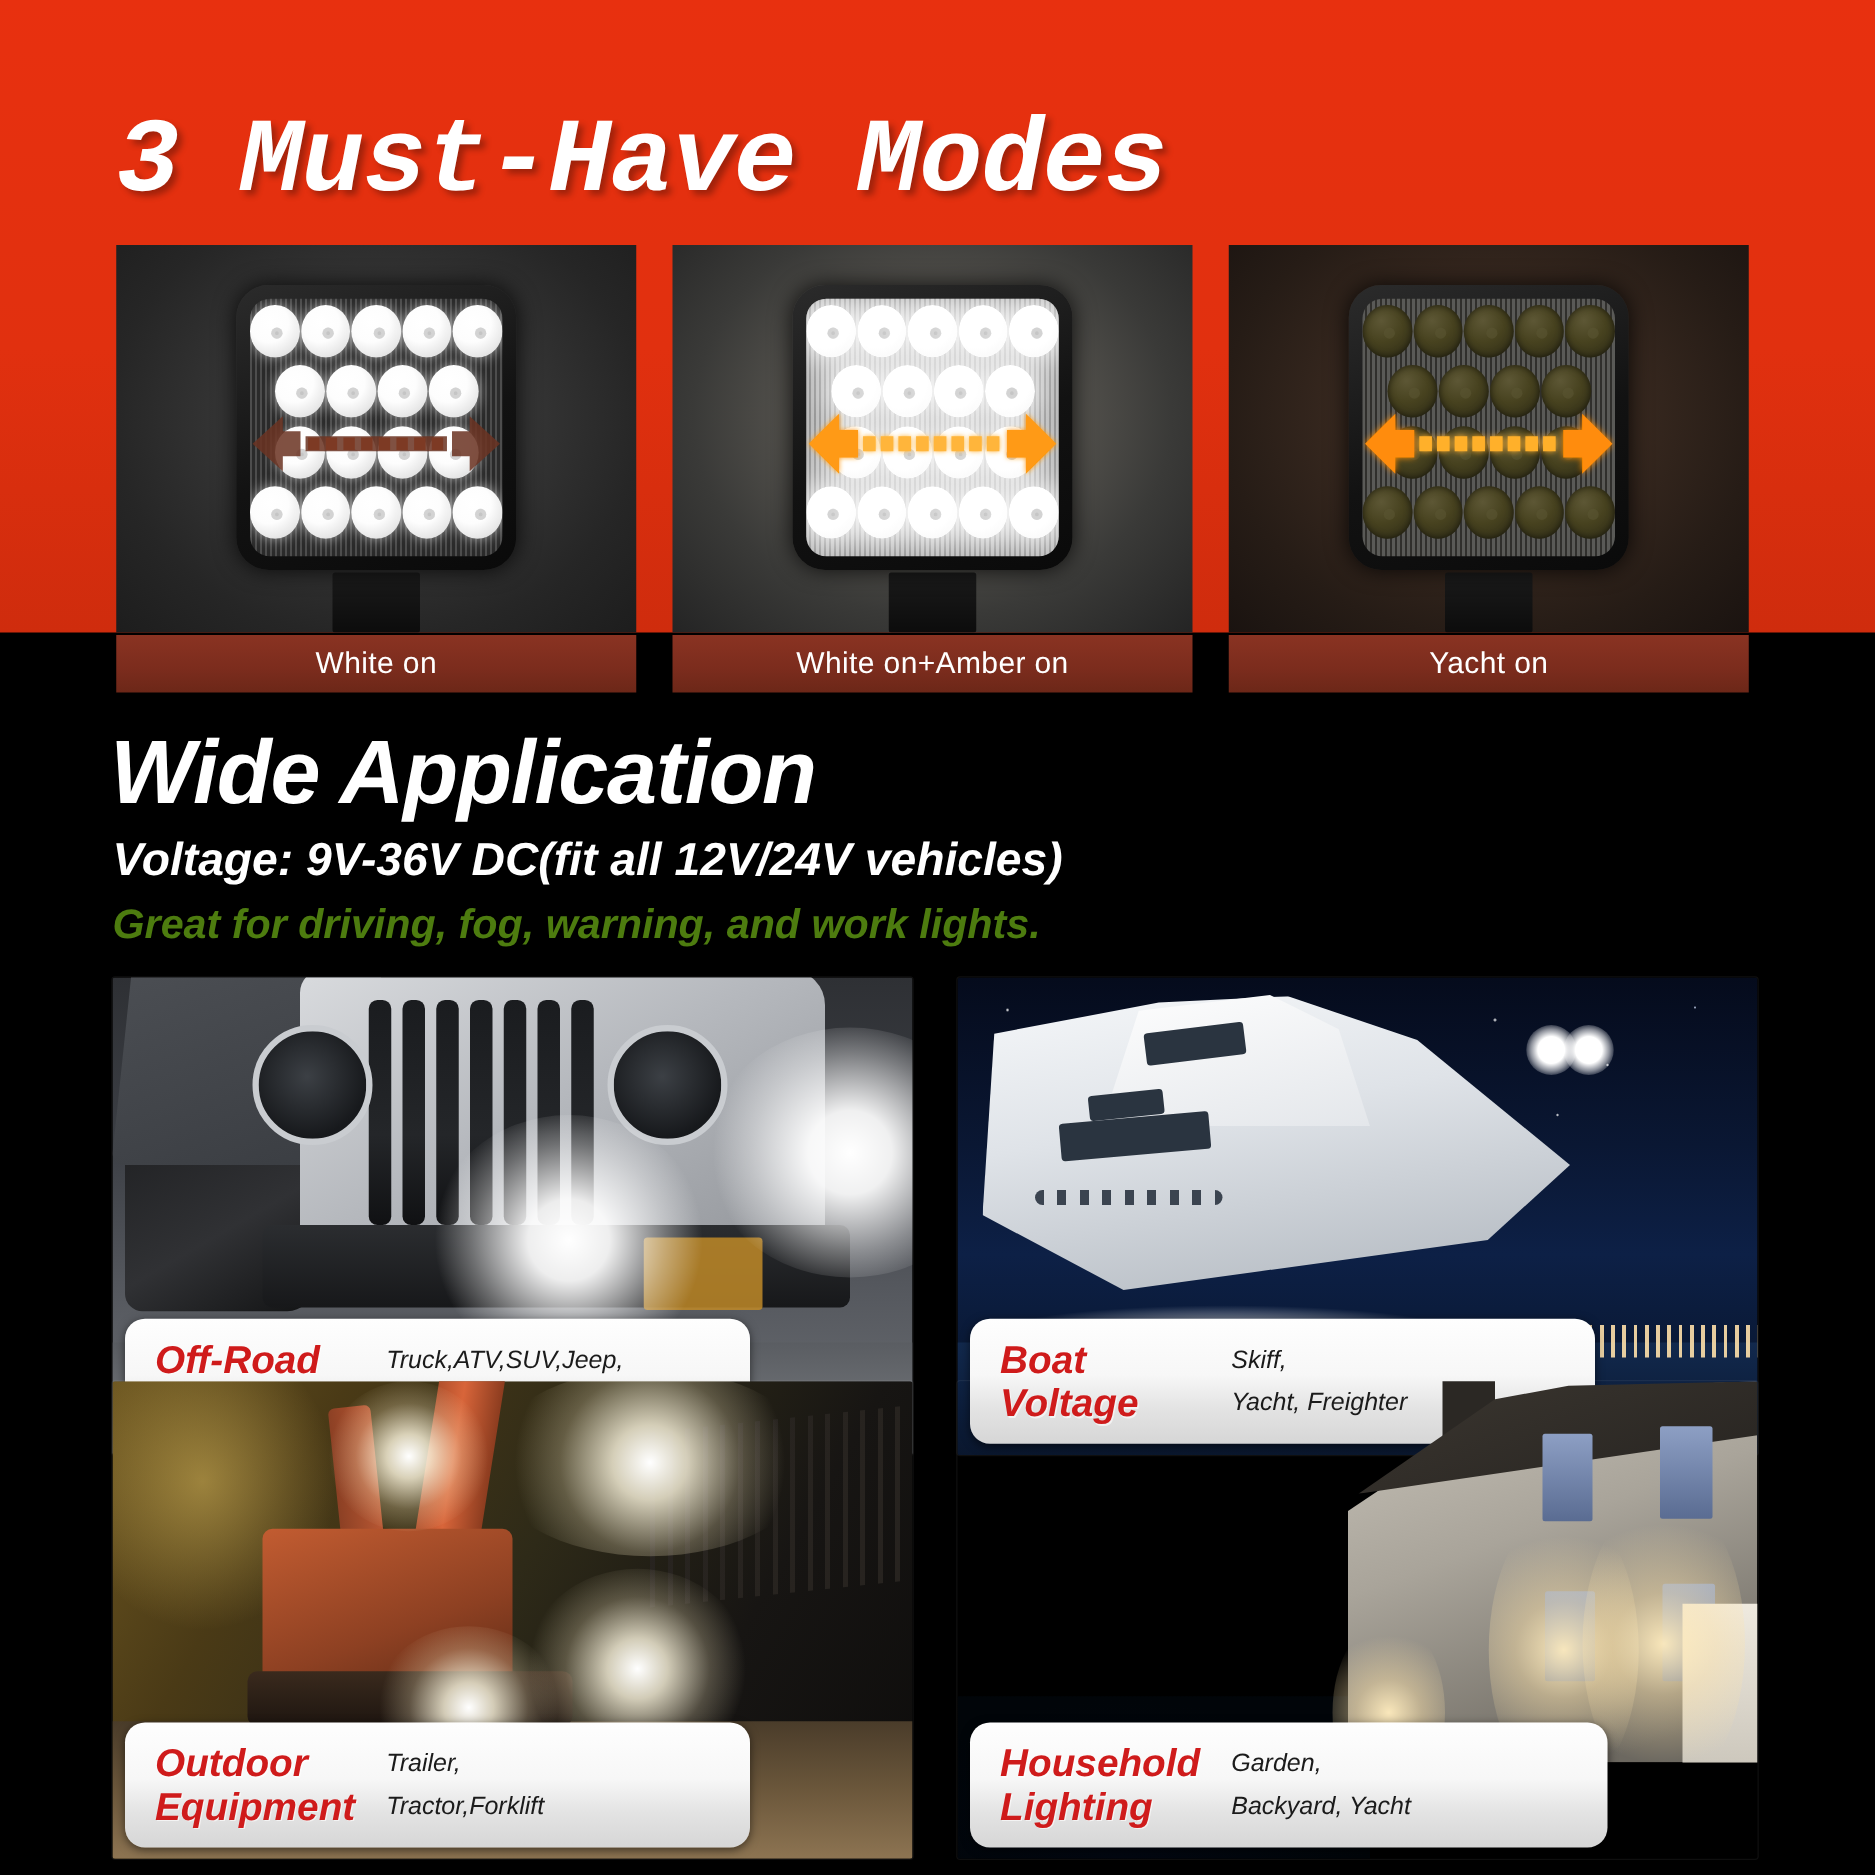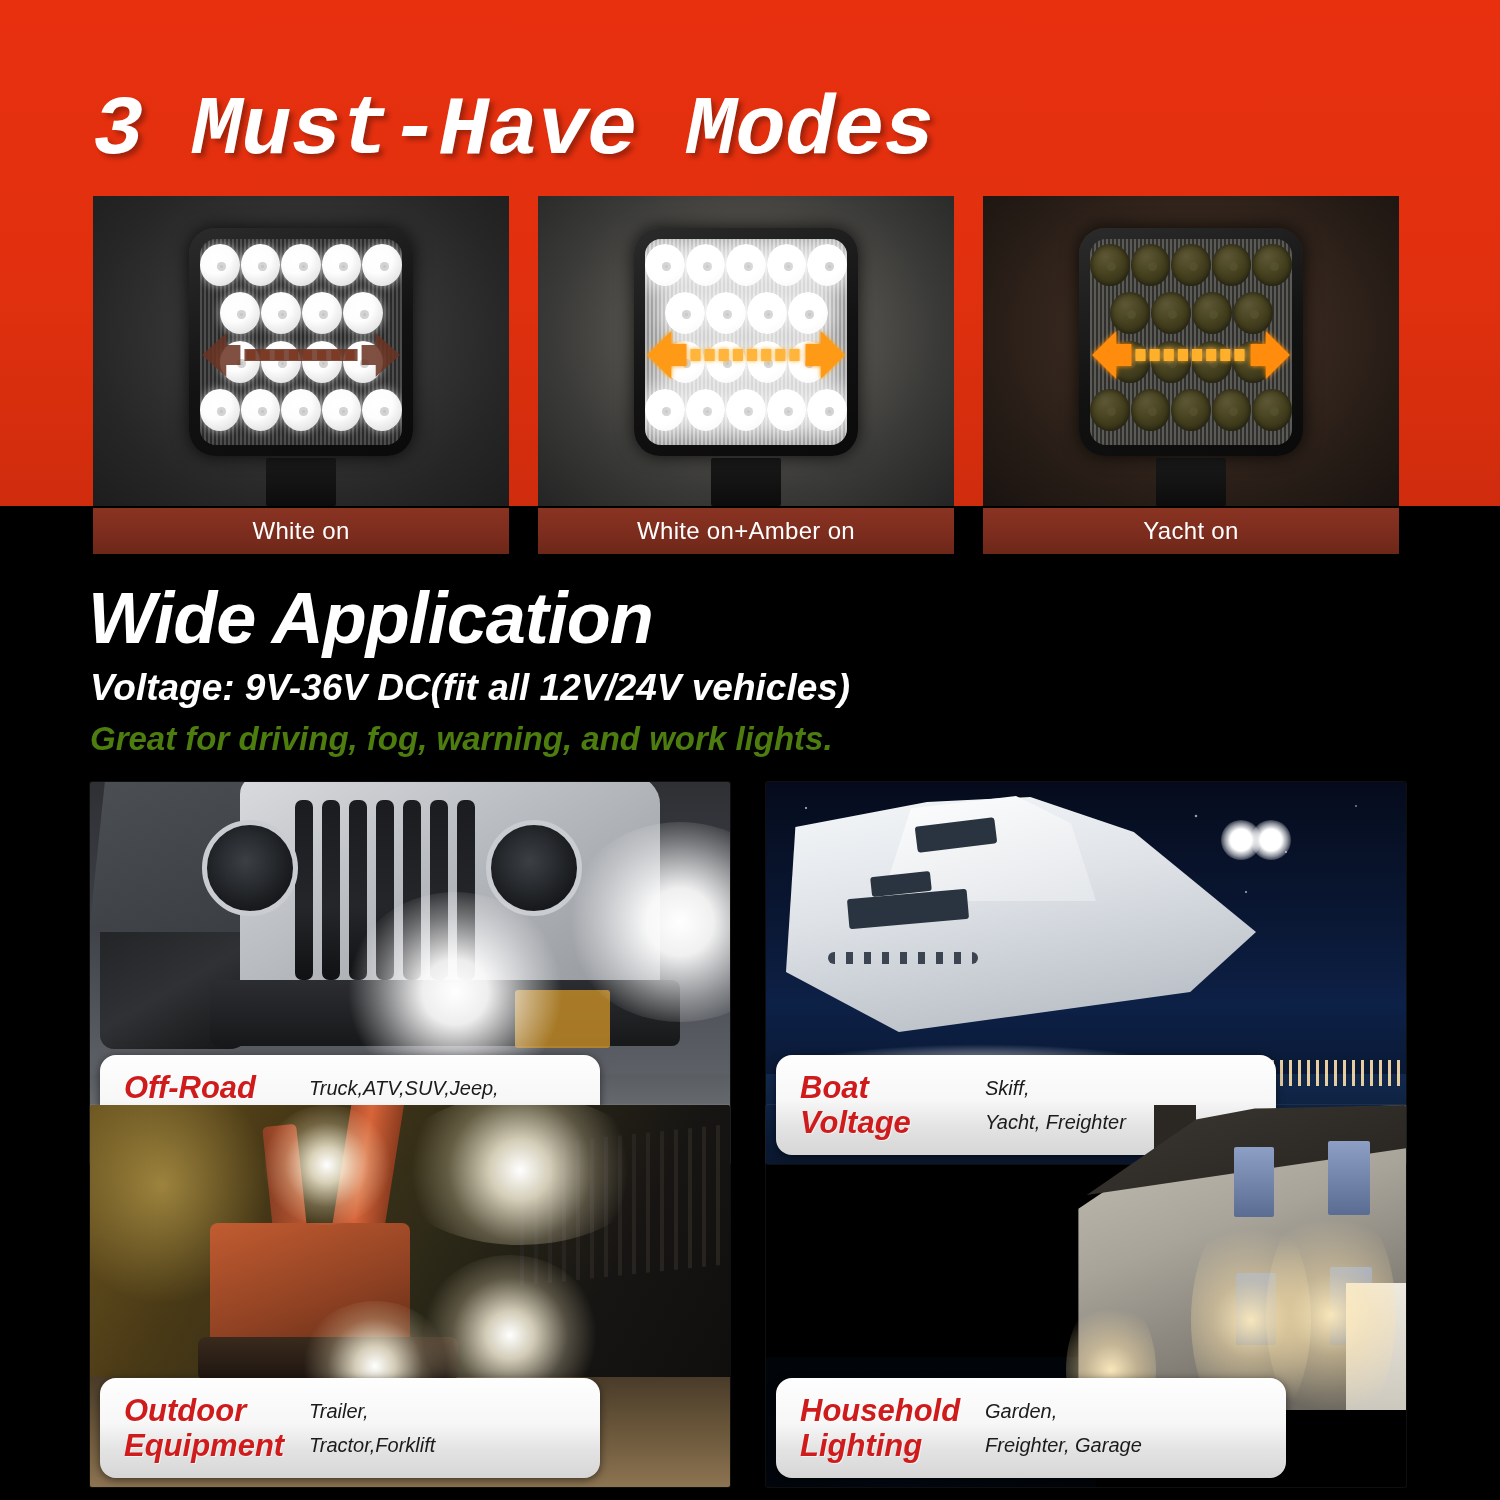--- a/index.html
+++ b/index.html
@@ -486,18 +486,18 @@
           <div class="hwin hw4"></div>
         <div class="hdoor"></div>
         <div class="warm g1"></div>
           <div class="warm g2"></div>
           <div class="warm g3"></div>
       </div>
       <div class="label wide">
         <div class="lab-title">Household
 Lighting</div>
         <div class="lab-desc">Garden,
-Freighter, Garage</div>
+Backyard, Yacht</div>
       </div>
     </div>
 
   </div>
 </div>
 
 </body></html>

